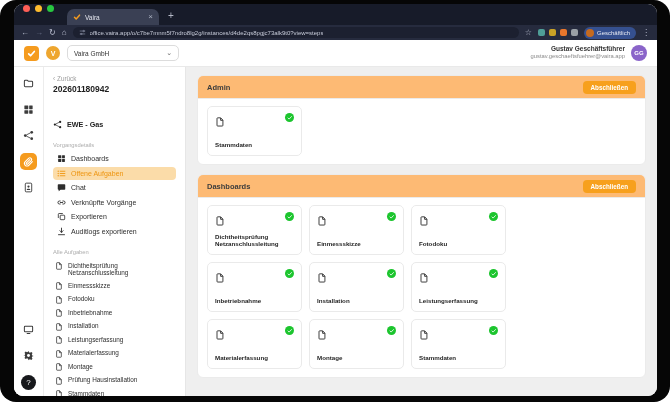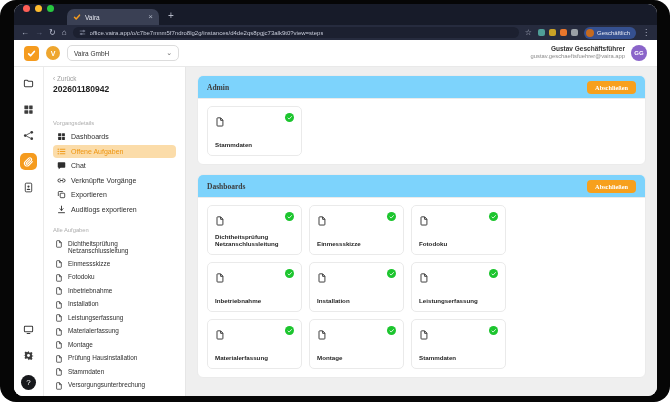--- a/index.html
+++ b/index.html
@@ -86,22 +86,22 @@
   .mitem.active .ic{color:#ee9510;}
   .tasklist{display:flex;flex-direction:column;}
   .titem{display:flex;gap:5px;align-items:flex-start;padding:2.5px 2px;font-size:6.4px;color:#2e2e2e;
          line-height:1.2;}
   .titem .ic{width:8px;height:8px;color:#222;flex:0 0 auto;margin-top:0.5px;}
   .titem .ic svg{width:8px;height:8px;}
 
   
   .main{flex:1;padding:8px 11px;overflow:hidden;}
   .panel{border:1px solid #ebebeb;border-radius:6px;background:#fff;margin-bottom:9px;overflow:hidden;}
-  .phead{height:22px;background:#7dd3fc;border-bottom:1px solid #ebebeb;display:flex;align-items:center;
-         justify-content:space-between;padding:0 9px;font-family:Liberation Serif, serif;}
+  .phead{height:22px;background:#fdba74;border-bottom:1px solid #ebebeb;display:flex;align-items:center;
+         justify-content:space-between;padding:0 9px;}
   .ptitle{font-size:7.5px;font-weight:600;color:#3c3c3c;}
   .pbtn{background:#f7a01d;color:#fff;font-size:6.3px;font-weight:bold;padding:3px 8px;border-radius:4px;}
   .pbody{padding:7px 9px 8px;display:grid;grid-template-columns:repeat(3,95px);gap:7px;}
   .card{height:50px;border:1px solid #eaeaea;border-radius:5px;background:#fff;padding:6px 7px;
         box-sizing:border-box;display:flex;flex-direction:column;justify-content:space-between;}
   .ctop{display:flex;justify-content:space-between;align-items:flex-start;}
   .cdoc{width:10px;height:10px;color:#222;}
   .cdoc svg{width:10px;height:10px;}
   .ccheck{width:9px;height:9px;border-radius:50%;background:#1cc52e;color:#fff;display:grid;place-items:center;}
   .ccheck svg{width:5.5px;height:5.5px;}
@@ -232,20 +232,29 @@
             </span>
           <span class="helpbtn">?</span>
         </div>
 
         <div class="sidebar">
           <div class="backlink">
             <span>‹</span>
             <span>Zurück</span>
           </div>
           <div class="pnum">202601180942</div>
+          <div class="ptype">
+            <span class="ic"><svg viewBox="0 0 24 24" fill="currentColor">
+                  <circle cx="5" cy="12" r="3"></circle>
+                  <circle cx="19" cy="5" r="3"></circle>
+                  <circle cx="19" cy="19" r="3"></circle>
+                  <path d="M7.4 10.7l9-4.5M7.4 13.3l9 4.5" stroke="currentColor" stroke-width="1.8"></path>
+                </svg></span>
+            <span>EWE - Gas</span>
+          </div>
           <div class="seclabel">Vorgangsdetails</div>
           <div class="menu">
               <div class="mitem">
     <span class="ic">
                   <svg viewBox="0 0 24 24" fill="currentColor">
                     <rect x="3" y="3" width="8.5" height="8.5" rx="1"></rect>
                     <rect x="13.5" y="3" width="7.5" height="8.5" rx="1"></rect>
                     <rect x="3" y="13.5" width="8.5" height="7.5" rx="1"></rect>
                     <rect x="13.5" y="13.5" width="7.5" height="7.5" rx="1"></rect>
                   </svg>

